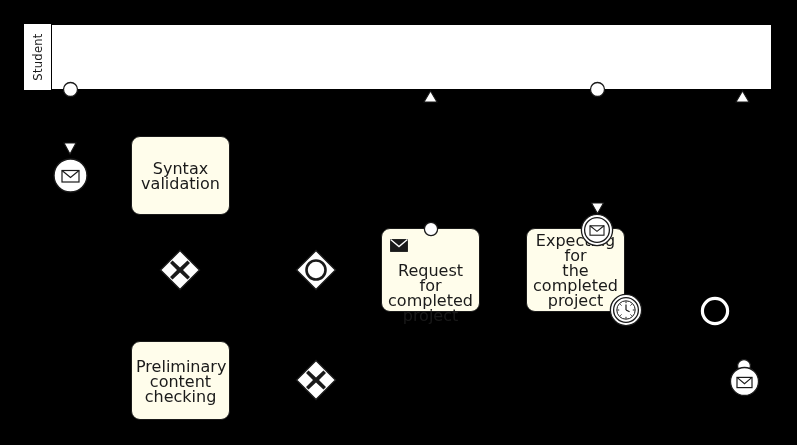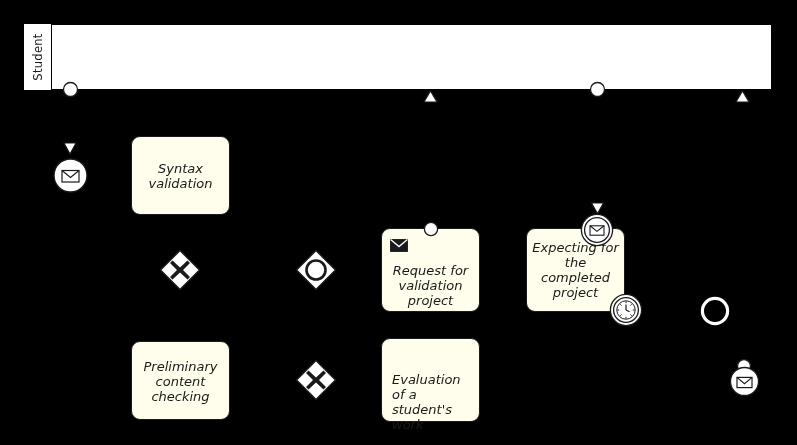--- a/index.html
+++ b/index.html
@@ -47,26 +47,25 @@
     box-sizing: border-box;
     background: #fffdeb;
     border: 1px solid #1a1a1a;
     border-radius: 9px;
     box-shadow: 2px 2px 2px rgba(0,0,0,0.45);
   }
   .task-label {
     position: absolute;
     left: 4px;
     right: 4px;
-    font-size: 13px;
+    font-size: 16px;
     line-height: 15px;
     color: #1a1a1a;
     text-align: center;
     white-space: pre-line;
-    font-style: italic;
   }
   .task-label.centered {
     top: 50%;
     transform: translateY(-50%);
   }
   .task-label.below-icon {
     top: 34px;
   }
   .task-label.left-align {
     text-align: left;
@@ -177,21 +176,21 @@
   </div>
 
   <div class="task" style="left:381px; top:228px; width:99px; height:84px;">
     <div class="task-icon">
       <svg width="18" height="13" viewBox="0 0 18 13">
         <rect x="0.6" y="0.6" width="16.8" height="11.8" fill="#1a1a1a" stroke="#1a1a1a" stroke-width="1"></rect>
         <polyline points="0.6,0.6 9,7.6 17.4,0.6" fill="none" stroke="#ffffff" stroke-width="1.3"></polyline>
       </svg>
     </div>
     <div class="task-label below-icon">Request for
-validation
+completed
 project</div>
   </div>
 
   <div class="task" style="left:526px; top:228px; width:99px; height:84px;padding-left:40px;">
     <div class="task-label centered">Expecting for
 the completed
 project</div>
   </div>
 
   <div class="event" style="left:589px; top:202px; z-index:4;">
@@ -261,18 +260,14 @@
 
   <div class="gateway" style="left:295px; top:359px;">
     <svg width="42" height="42" viewBox="0 0 42 42">
       <polygon points="21,1.5 40.5,21 21,40.5 1.5,21" fill="#ffffff" stroke="#1a1a1a" stroke-width="1.4"></polygon>
       <g fill="#1a1a1a">
         <polygon points="13.5,11.5 21,18.5 28.5,11.5 31,14 24,21 31,28 28.5,30.5 21,23.5 13.5,30.5 11,28 18,21 11,14"></polygon>
       </g>
     </svg>
   </div>
 
-  <div class="task" style="left:381px; top:338px; width:99px; height:84px;">
-    <div class="task-label left-align" style="top:33px; right:6px;">Evaluation of a
-student's work</div>
-  </div>
 
 </div>
 
 </body></html>

